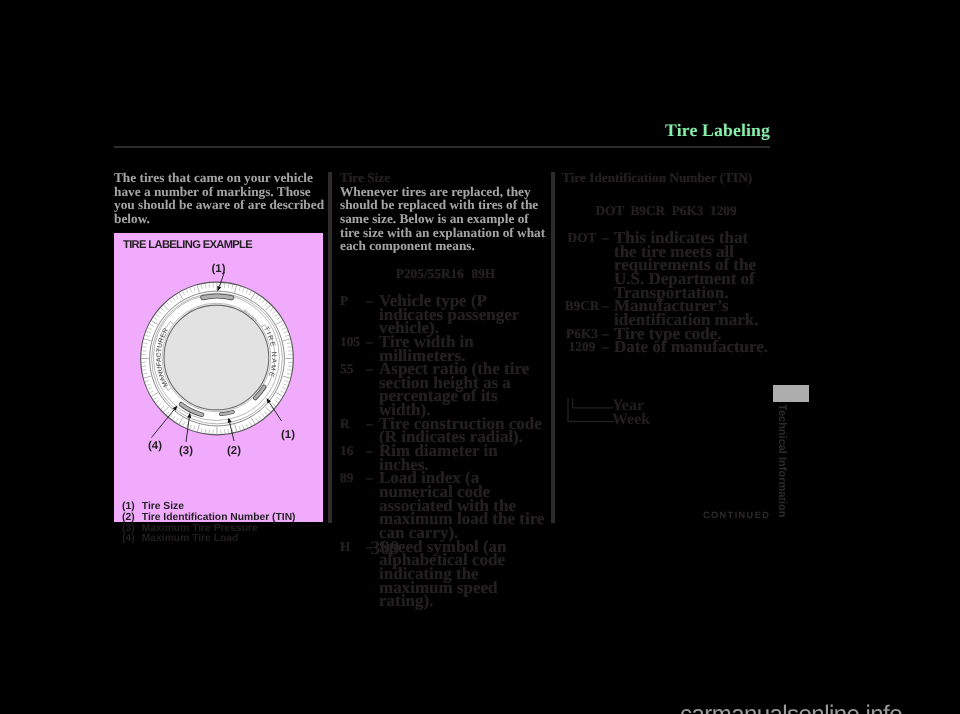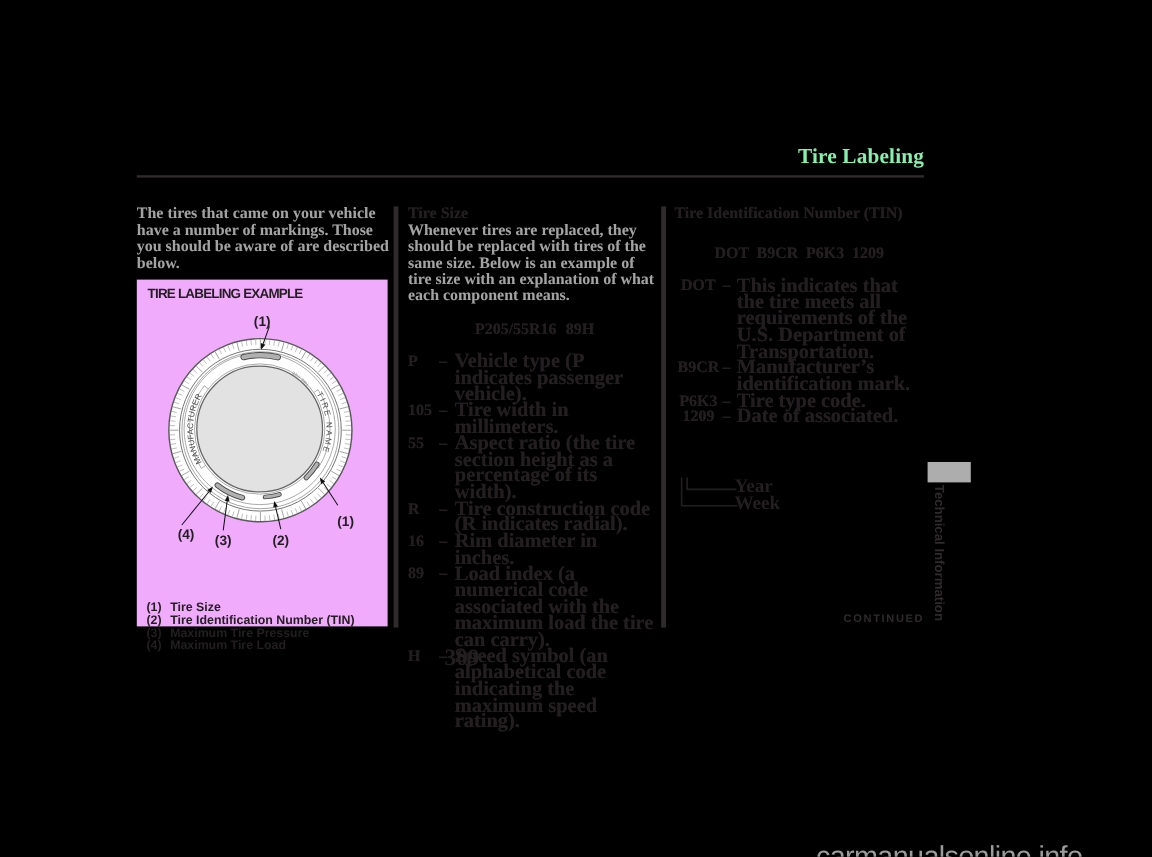--- a/index.html
+++ b/index.html
@@ -195,21 +195,21 @@
           <span class="v">Manufacturer’s identification mark.</span>
         </div>
 <div class="row">
           <span class="k">P6K3</span>
           <span class="dash">–</span>
           <span class="v">Tire type code.</span>
         </div>
 <div class="row">
           <span class="k">1209</span>
           <span class="dash">–</span>
-          <span class="v">Date of associated.</span>
+          <span class="v">Date of manufacture.</span>
         </div>
     </div>
   </div>
 
   <div class="branch">
     <svg width="120" height="36" viewBox="0 0 120 36">
       <path d="M6.0 1.0 L6.0 24.5 L52.5 24.5" fill="none" stroke="#231f20" stroke-width="1.35"></path>
       <path d="M10.6 1.0 L10.6 10.8 L51.5 10.8" fill="none" stroke="#231f20" stroke-width="1.35"></path>
     </svg>
     <div class="branch-lbl" style="left:50px;top:2px;">Year</div>

